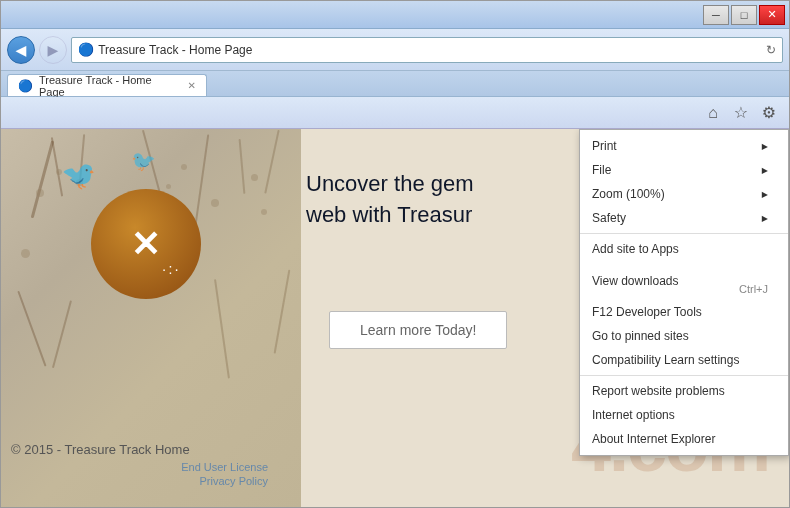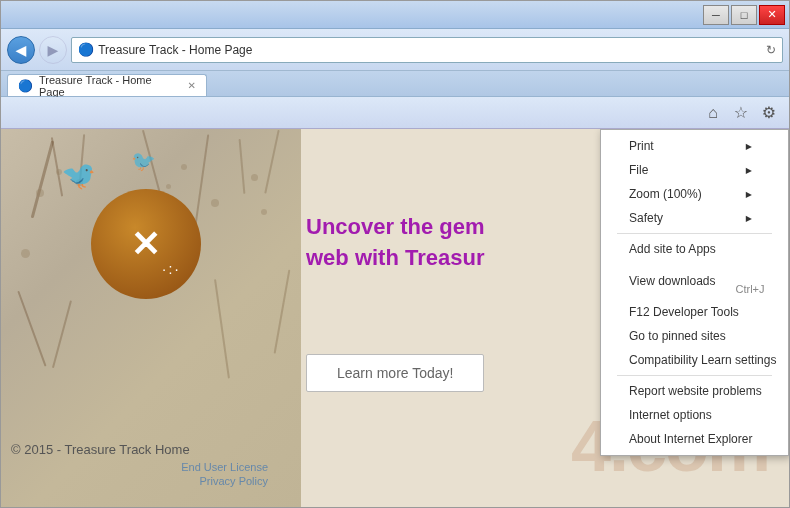--- a/index.html
+++ b/index.html
@@ -300,50 +300,50 @@
     
     .main-text-area {
       position: absolute;
       left: 305px;
       top: 40px;
       right: 200px;
     }
 
     .headline {
       font-size: 22px;
-      color: #a21caf;
-      font-weight: 700;
+      color: #0f172a;
+      font-weight: 400;
       line-height: 1.4;
       margin-bottom: 20px;
-      margin-top: 43px;
     }
 
     .cta-button {
       display: inline-block;
       padding: 10px 30px;
       border: 1px solid #bbb;
       background: white;
       color: #666;
       font-size: 14px;
       cursor: pointer;
       border-radius: 2px;
       margin-top: 60px;
+      margin-left: 23px;
     }
 
     
     .context-menu {
       position: absolute;
       right: 0;
       top: 0;
-      width: 189px;
+      width: 210px;
       background: white;
       border: 1px solid #aaa;
       box-shadow: 2px 2px 8px rgba(0,0,0,0.3);
       z-index: 100;
-      padding: 4px 16px;
+      padding: 4px 0;
     }
 
     .menu-item {
       padding: 5px 20px 5px 12px;
       font-size: 12px;
       color: #333;
       cursor: pointer;
       display: flex;
       justify-content: space-between;
       align-items: center;

